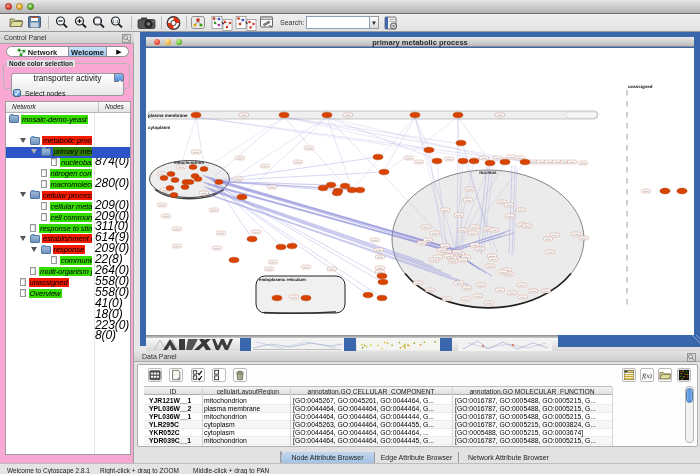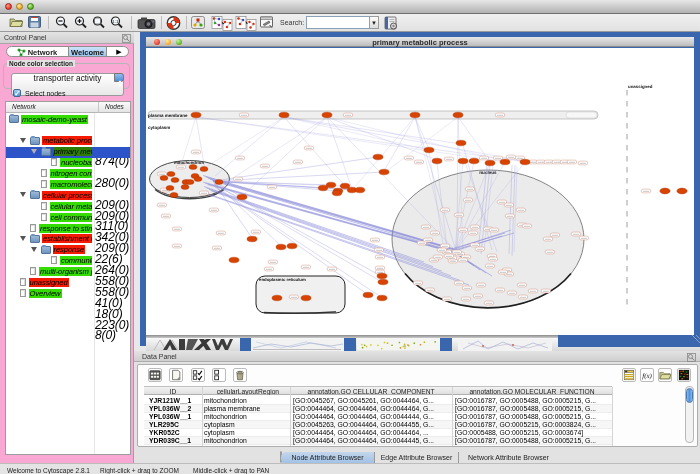--- a/index.html
+++ b/index.html
@@ -243,31 +243,31 @@
       </div>
 <div class="trow" style="top:77.4px;">
         <i class="file" style="left:34.5px;"></i>
         <span class="lbl g" style="left:43.5px;max-width:42.5px;overflow:hidden;">macromolecule</span>
         <span class="val" style="color:#000;">311(0)</span>
       </div>
 <div class="trow" style="top:88.3px;">
         <i class="arr" style="left:14.0px;border-top-color:#555;"></i>
         <i class="fold" style="left:24.0px;"></i>
         <span class="lbl r" style="left:36.0px;max-width:50.0px;overflow:hidden;">cellular process</span>
-        <span class="val" style="color:#000;">342(0)</span>
+        <span class="val" style="color:#000;">614(9)</span>
       </div>
 <div class="trow" style="top:99.2px;">
         <i class="file" style="left:34.5px;"></i>
         <span class="lbl g" style="left:43.5px;max-width:42.5px;overflow:hidden;">cellular metabo</span>
         <span class="val" style="color:#000;">209(0)</span>
       </div>
 <div class="trow" style="top:110.1px;">
         <i class="file" style="left:34.5px;"></i>
         <span class="lbl g" style="left:43.5px;max-width:42.5px;overflow:hidden;">cell communicat</span>
-        <span class="val" style="color:#000;">22(6)</span>
+        <span class="val" style="color:#000;">22(8)</span>
       </div>
 <div class="trow" style="top:121.0px;">
         <i class="file" style="left:24.0px;"></i>
         <span class="lbl g" style="left:33.0px;max-width:53.0px;overflow:hidden;">response to stimul</span>
         <span class="val" style="color:#000;">264(0)</span>
       </div>
 <div class="trow" style="top:131.9px;">
         <i class="arr" style="left:14.0px;border-top-color:#555;"></i>
         <i class="fold" style="left:24.0px;"></i>
         <span class="lbl r" style="left:36.0px;max-width:50.0px;overflow:hidden;">establishment of lo</span>

